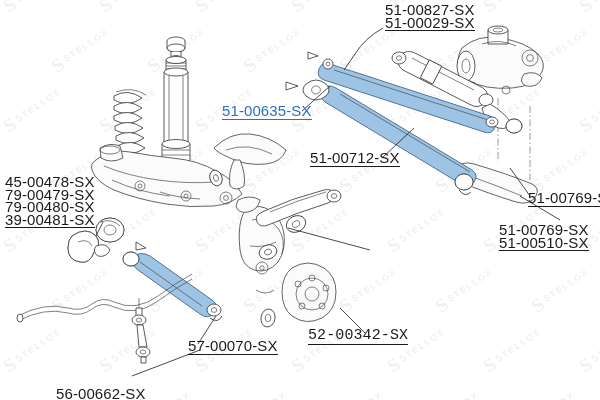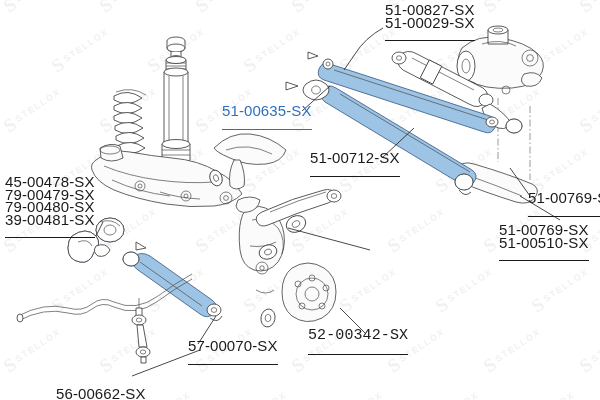--- a/index.html
+++ b/index.html
@@ -13,21 +13,21 @@
       transform:rotate(-34deg);white-space:nowrap;
       display:flex;align-items:center;gap:3px;}
   .wm .wmS{font:700 19px "Liberation Serif",serif;color:#f1f1f1;line-height:1;}
   .wm .wmT{font:700 9px "Liberation Sans",sans-serif;color:#f1f1f1;
            letter-spacing:1.6px;line-height:1;}
 
   
   .lbl{position:absolute;font-size:15px;color:#1a1a1a;white-space:nowrap;
        line-height:12.5px;letter-spacing:.1px;}
   .lbl span{display:block;}
-  .ul{border-bottom:1px solid #1a1a1a;padding-bottom:11px;}
+  .ul{border-bottom:1px solid #1a1a1a;padding-bottom:1px;}
   .hl{color:#2f6fc0;}
   .hl.ul{border-bottom-color:#2f6fc0;}
 
   svg{position:absolute;left:0;top:0;}
   .ln{stroke:#1a1a1a;stroke-width:.8;fill:none;}
   .dr{stroke:#3c3c3c;stroke-width:.85;fill:#fff;}
   .drl{stroke:#4a4a4a;stroke-width:.7;fill:none;}
   .drf{stroke:#3c3c3c;stroke-width:.8;fill:#fbfbfb;}
   .blu{stroke:#3d5f86;stroke-width:.85;fill:#9dc4e4;}
   .blud{stroke:#3d5f86;stroke-width:.85;fill:#7aa9d2;}

